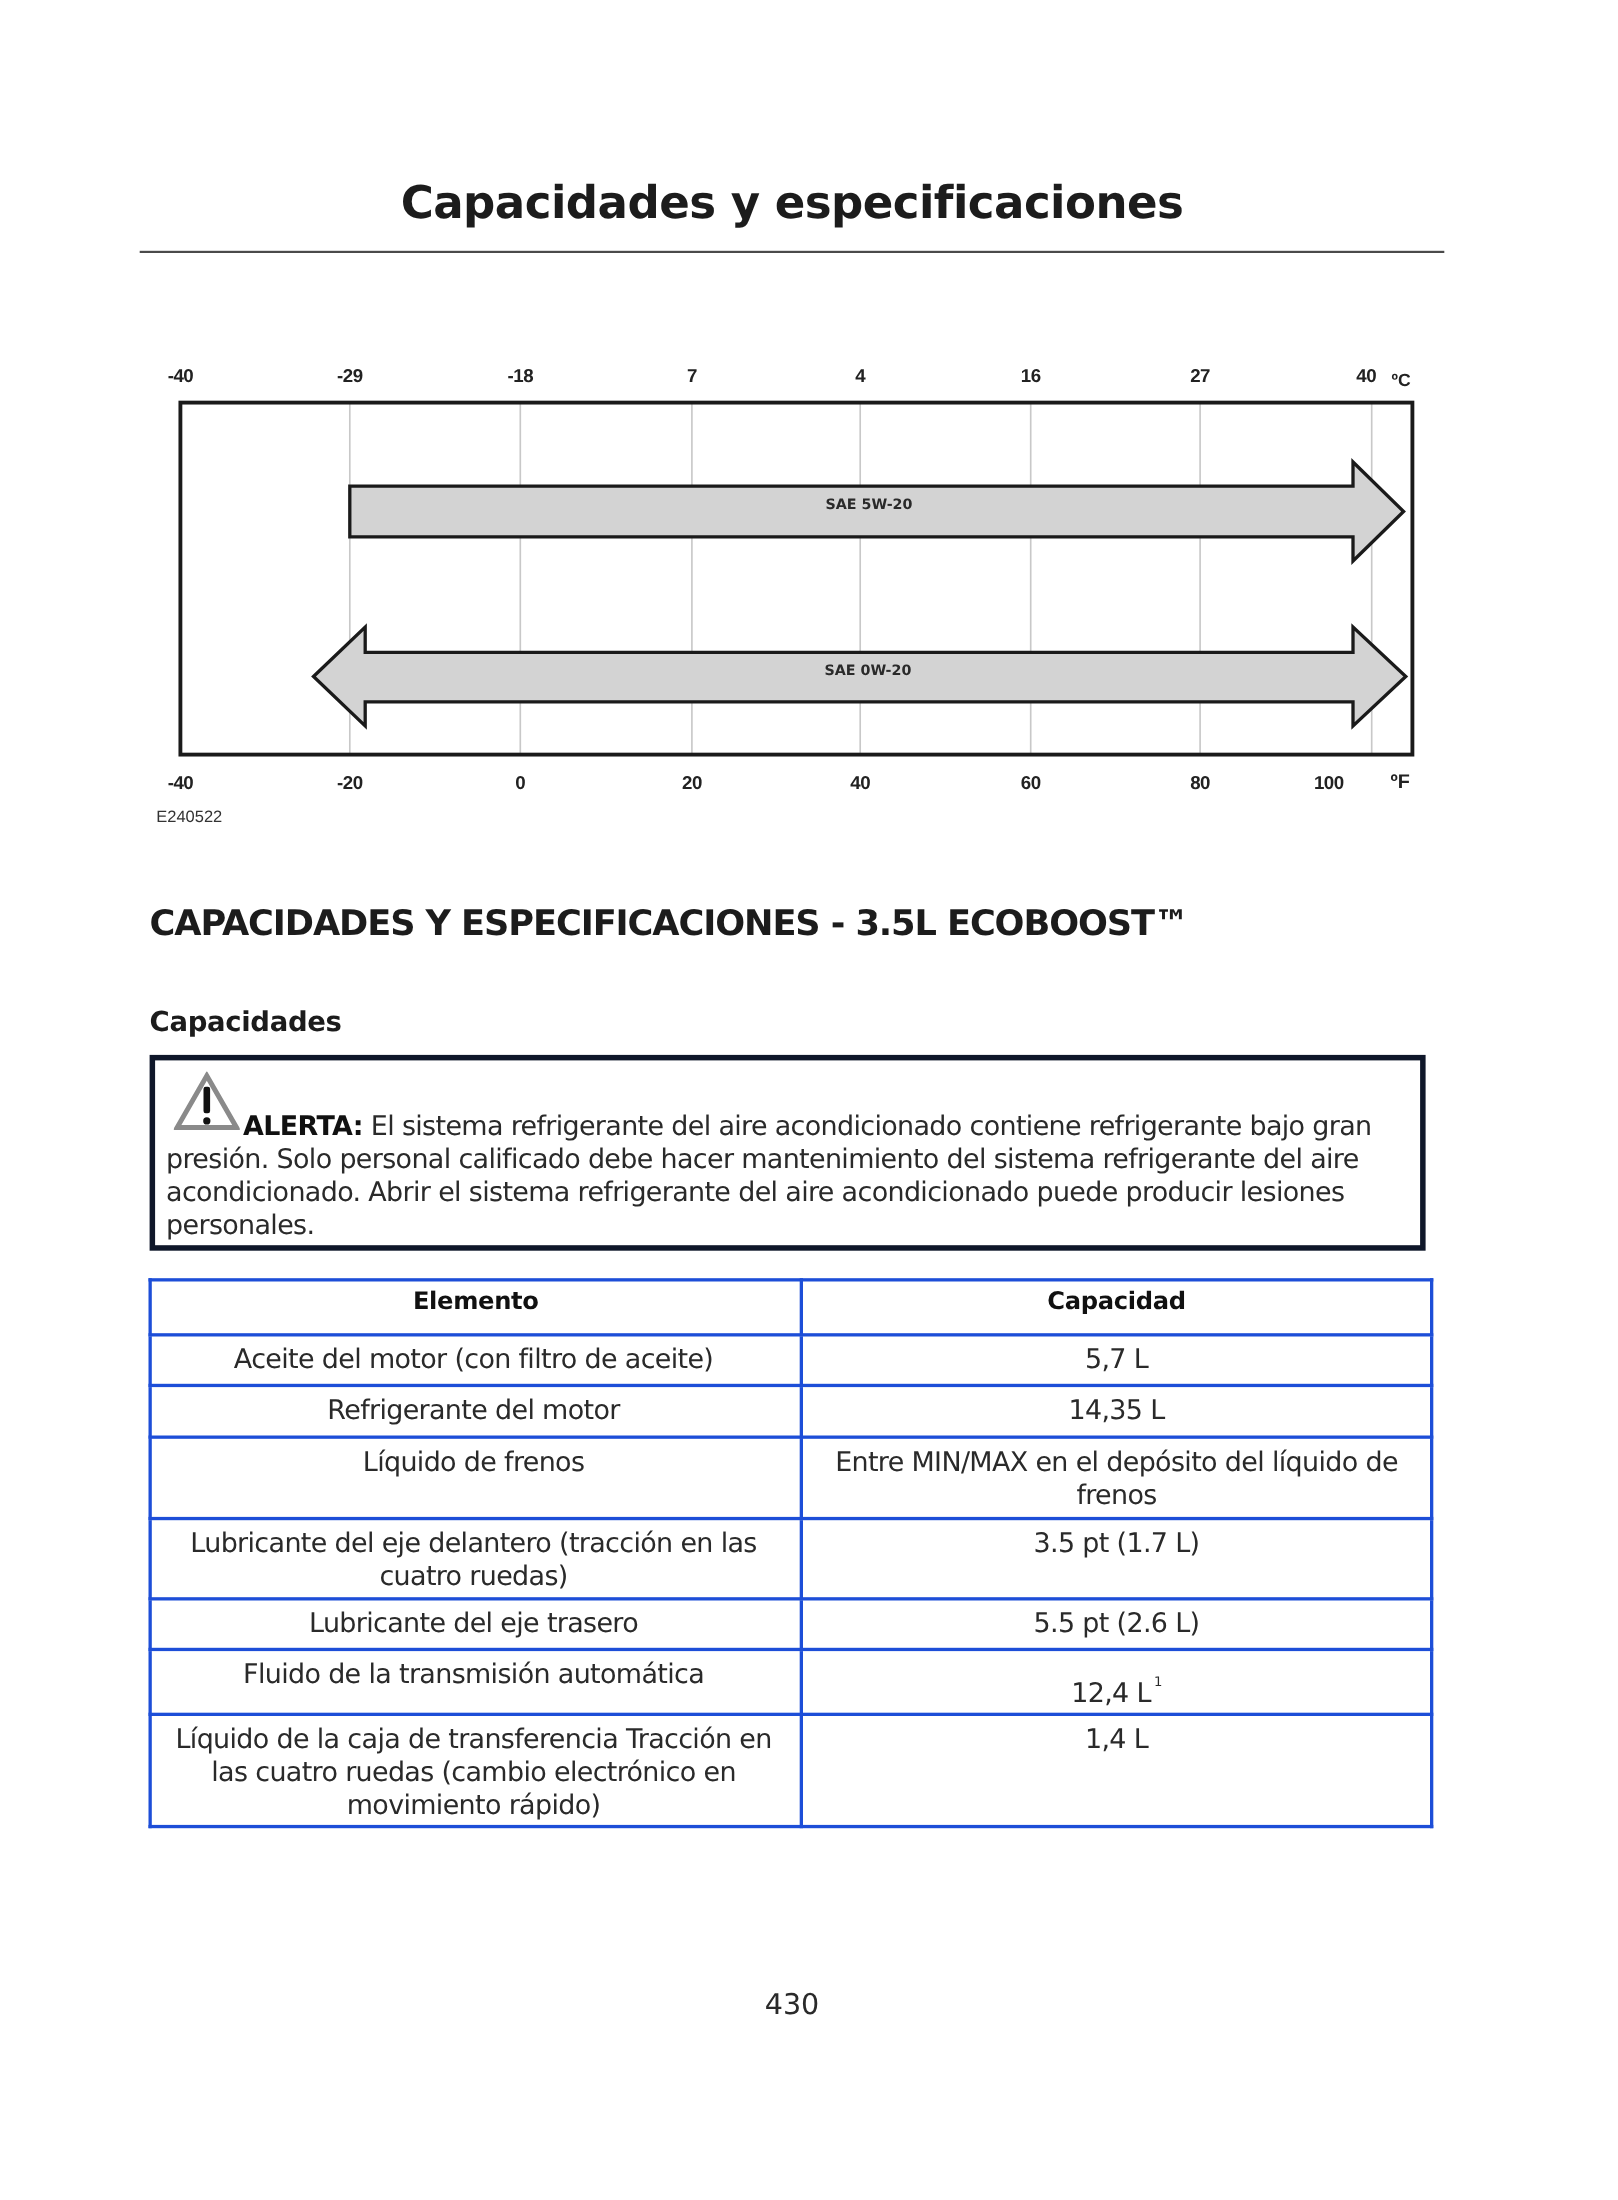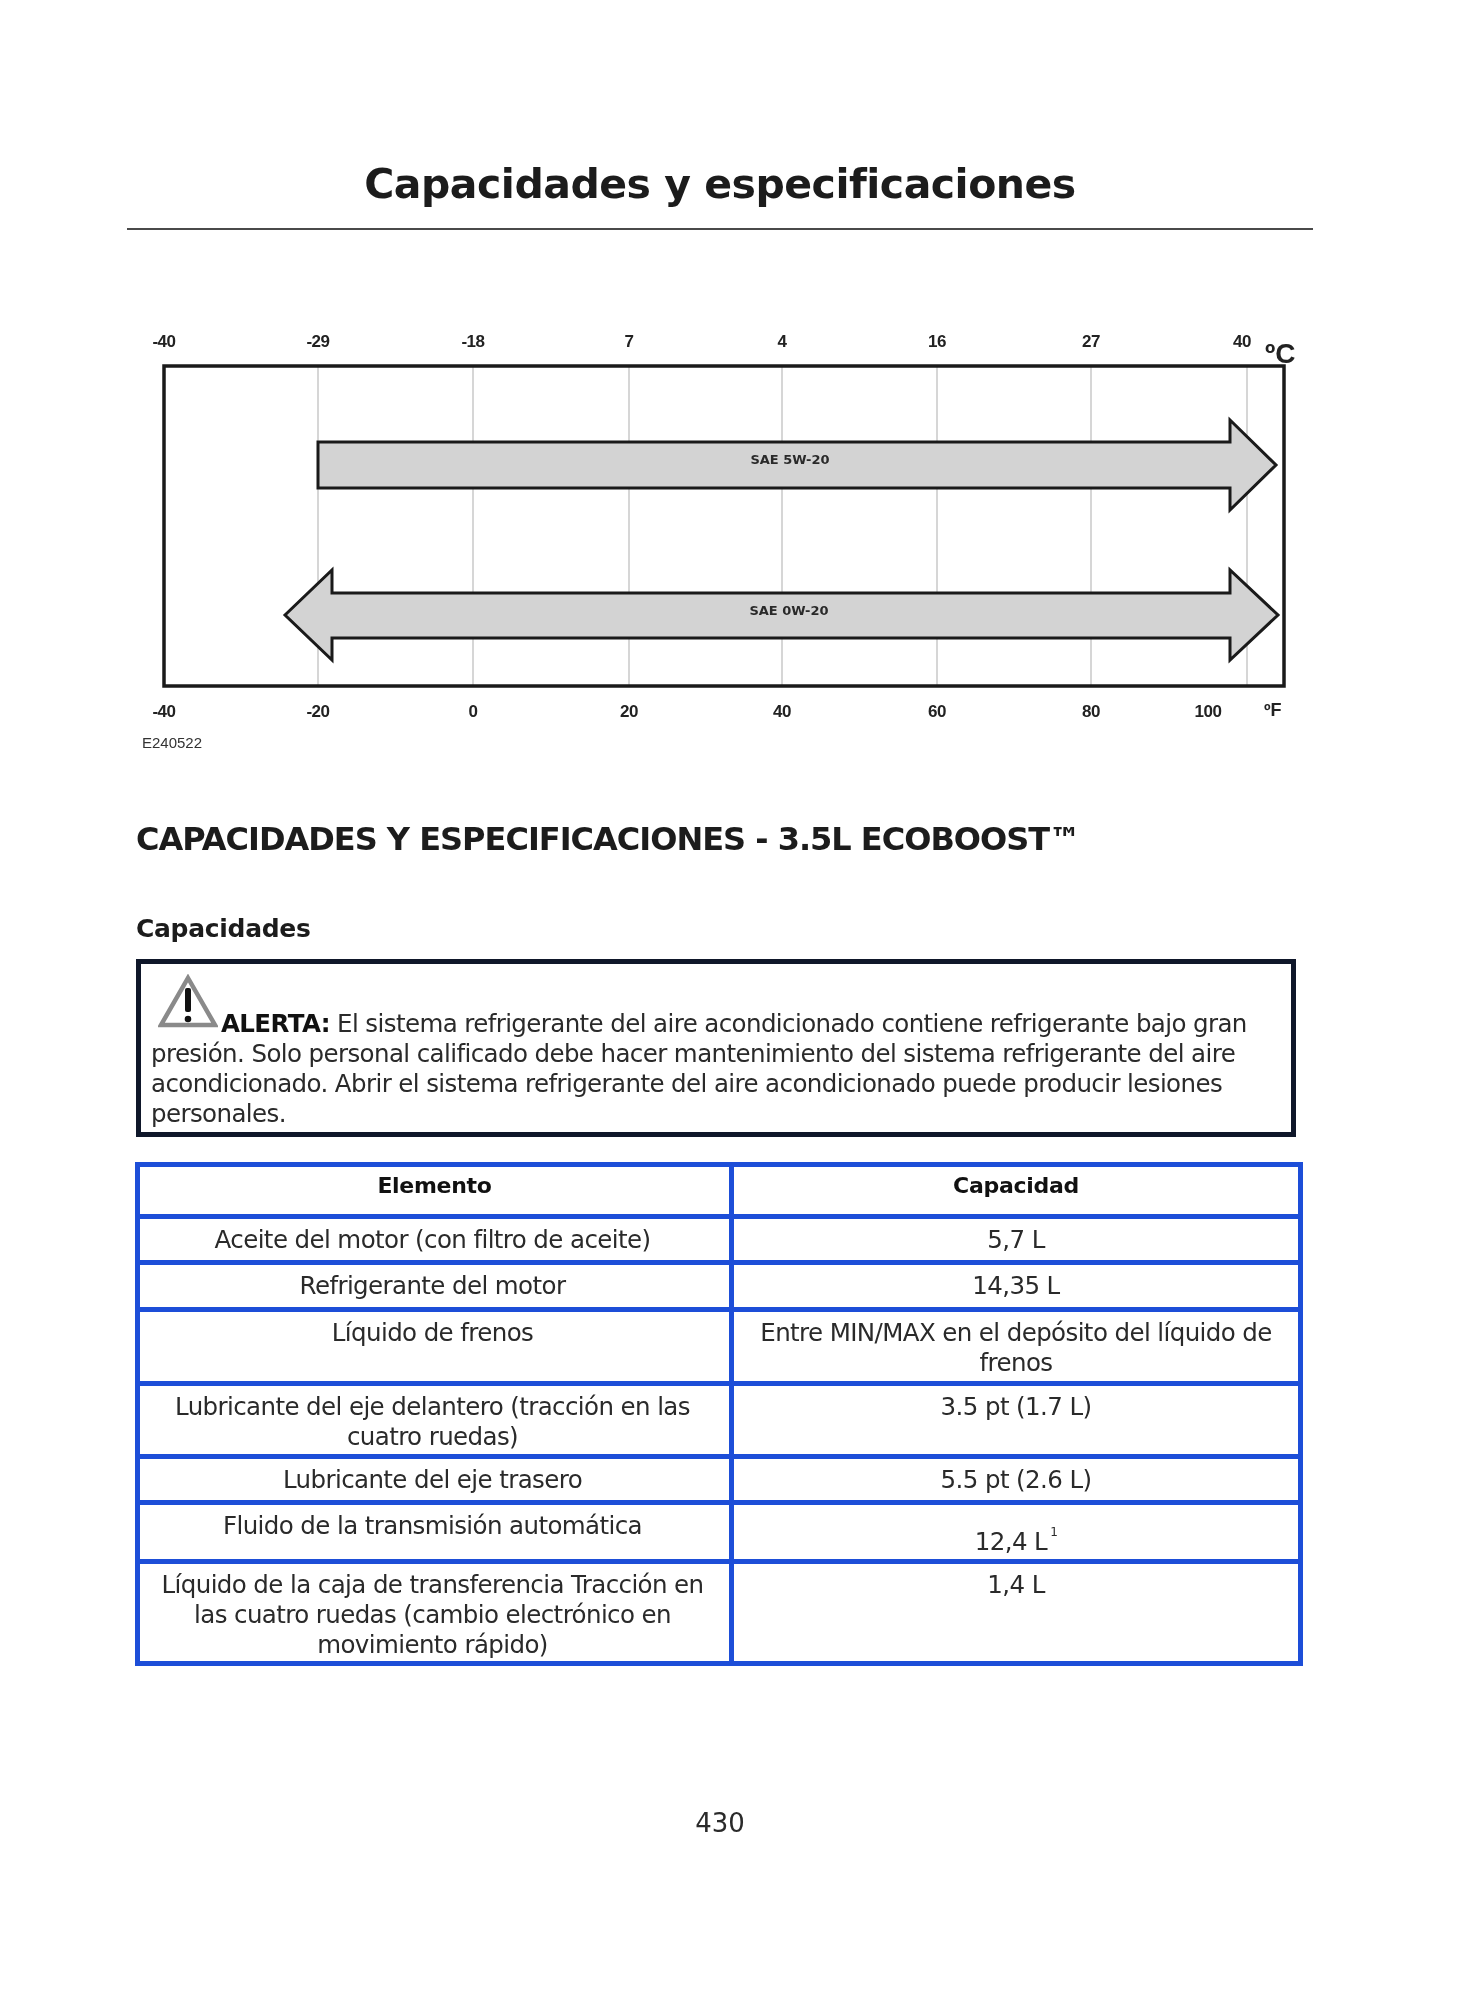--- a/index.html
+++ b/index.html
@@ -7,35 +7,35 @@
   .abs { position: absolute; }
   .page-title { left: 0; width: 1440px; top: 160px; text-align: center; font-family: "DejaVu Sans", sans-serif; font-weight: bold; font-size: 41px; letter-spacing: -0.5px; color: #1c1c1c; }
   .title-rule { left: 127px; width: 1186px; top: 228px; height: 2px; background: #4a4a4a; }
 
   
   .chart { left: 0; top: 0; width: 1471px; height: 800px; }
   .chart svg { position: absolute; left: 0; top: 0; }
   .tick { position: absolute; font-family: "Liberation Sans", sans-serif; font-weight: bold; font-size: 17px; color: #222; transform: translateX(-50%); transform-origin: center; letter-spacing: -0.5px; }
   .tick.c { top: 332px; }
   .tick.f { top: 702px; }
-  .unit { position: absolute; font-family: "Liberation Sans", sans-serif; font-weight: bold; font-size: 28px; color: #222; }
+  .unit { position: absolute; font-family: "Liberation Sans", sans-serif; font-weight: bold; font-size: 16px; color: #222; }
   .arrow-label { position: absolute; font-family: "DejaVu Sans", sans-serif; font-weight: bold; font-size: 13px; color: #2a2a2a; transform: translateX(-50%); }
   .fig-id { left: 142px; top: 734px; font-family: "Liberation Sans", sans-serif; font-size: 15px; color: #333; }
 
   .section-heading { left: 136px; top: 820px; font-family: "DejaVu Sans", sans-serif; font-weight: bold; font-size: 32px; letter-spacing: -1px; color: #1c1c1c; }
   .sub-heading { left: 136px; top: 914px; font-family: "DejaVu Sans", sans-serif; font-weight: bold; font-size: 25px; color: #1c1c1c; letter-spacing: -0.3px; }
 
   .alert-box { left: 136px; top: 959px; width: 1160px; height: 178px; border: 5px solid #0f172a; box-sizing: border-box; }
   .alert-icon { position: absolute; left: 17px; top: 10px; width: 60px; height: 55px; }
   .alert-text { position: absolute; left: 10px; top: 45px; width: 1140px; font-family: "DejaVu Sans", sans-serif; font-size: 24.5px; line-height: 30px; color: #2a2a2a; letter-spacing: -0.6px; }
   .alert-text .lead { display: inline-block; width: 70px; }
   .alert-text b { color: #111; font-weight: bold; }
 
   table.cap { position: absolute; left: 135px; top: 1162px; width: 1168px; border-collapse: collapse; font-family: "DejaVu Sans", sans-serif; font-size: 24.5px; color: #2a2a2a; letter-spacing: -0.6px; }
-  table.cap td, table.cap th { border: 5px solid #1d4ed8; vertical-align: top; line-height: 30px; }
+  table.cap td, table.cap th { border: 3px solid #1d4ed8; vertical-align: top; line-height: 30px; }
   table.cap th { font-weight: bold; color: #111; text-align: center; height: 43px; padding: 4px 8px 0 8px; font-size: 22px; letter-spacing: -0.3px; }
   table.cap td.el { width: 573px; padding: 6px 10px 0 6px; text-align: center; }
   table.cap td.val { text-align: center; padding: 6px 10px 0 10px; margin-left: 28px; }
   table.cap td.val.mid { vertical-align: middle; padding-top: 10px; }
   sup.fn { font-size: 12px; vertical-align: 14px; margin-left: 3px; }
 
   .page-number { left: 0; width: 1440px; top: 1808px; text-align: center; font-family: "DejaVu Sans", sans-serif; font-size: 26px; color: #2a2a2a; }
 </style>
 </head>
 <body>

